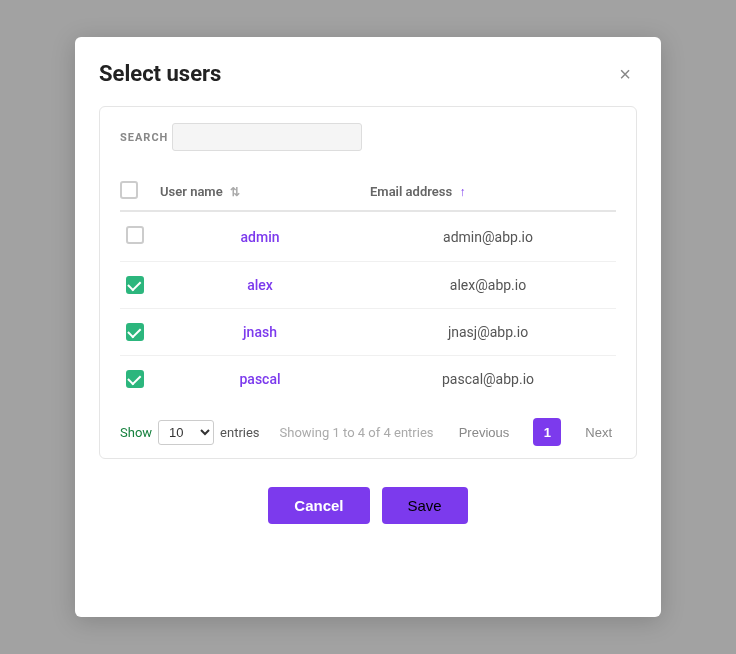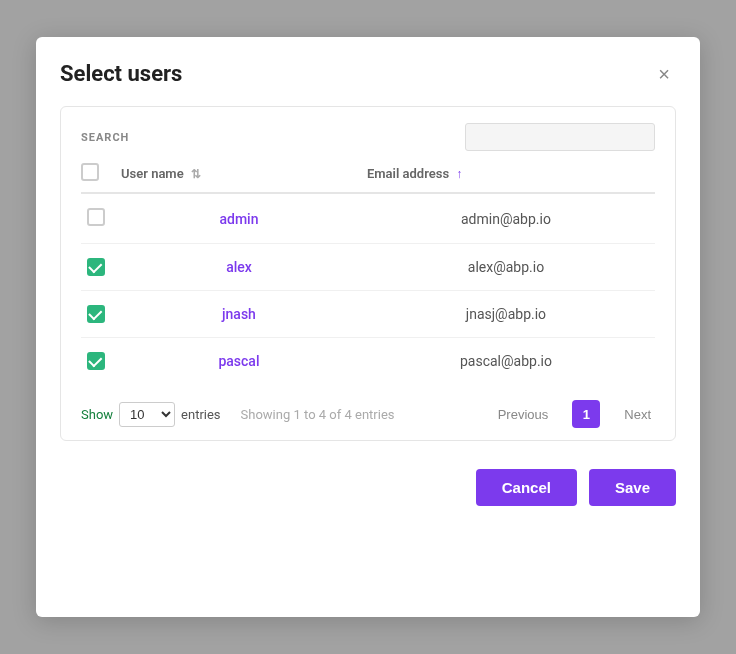--- a/index.html
+++ b/index.html
@@ -17,21 +17,21 @@
       width: 736px;
       height: 654px;
       background: rgba(0,0,0,0.3);
       display: flex;
       align-items: center;
       justify-content: center;
     }
     .modal {
       background: #fff;
       border-radius: 6px;
-      width: 664px;
+      width: 586px;
       min-height: 580px;
       padding: 24px 24px 24px 24px;
       position: relative;
       box-shadow: 0 4px 24px rgba(0,0,0,0.18);
     }
     .modal-header {
       display: flex;
       align-items: center;
       justify-content: space-between;
       margin-bottom: 20px;
@@ -52,22 +52,22 @@
     }
     .table-container {
       border: 1px solid #e5e5e5;
       border-radius: 6px;
       padding: 16px 20px 12px 20px;
       background: #fff;
     }
     .search-row {
       display: flex;
       align-items: center;
-      justify-content: space-between;
-      margin-bottom: 4px;
+      justify-content: flex-start;
+      margin-bottom: 22px;
       gap: 4px;
     }
     .search-label {
       font-size: 11px;
       font-weight: 700;
       letter-spacing: 1px;
       color: #888;
       text-transform: uppercase;
     }
     .search-input {
@@ -204,42 +204,42 @@
     .page-btn.active {
       background: #7c3aed;
       color: #fff;
     }
     .page-btn:not(.active) {
       background: none;
       color: #555;
     }
     .modal-footer {
       display: flex;
-      justify-content: flex-end;
+      justify-content: center;
       gap: 12px;
       margin-top: 28px;
     }
     .btn-cancel {
       background: #7c3aed;
       color: #fff;
       border: none;
       border-radius: 4px;
       padding: 10px 26px;
       font-size: 15px;
       font-weight: 600;
       cursor: pointer;
     }
     .btn-save {
       background: #7c3aed;
-      color: #ffffff;
+      color: #000000;
       border: none;
       border-radius: 4px;
       padding: 10px 26px;
       font-size: 15px;
-      font-weight: 700;
+      font-weight: 400;
       cursor: pointer;
     }
   </style>
 </head>
 <body>
 
 <div class="modal-overlay">
   <div class="modal">
     <div class="modal-header">
       <span class="modal-title">Select users</span>

